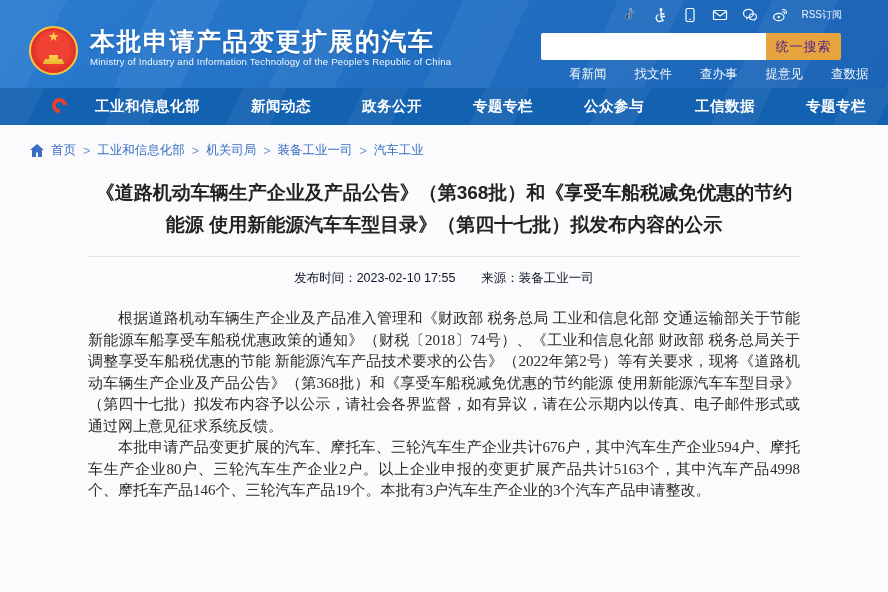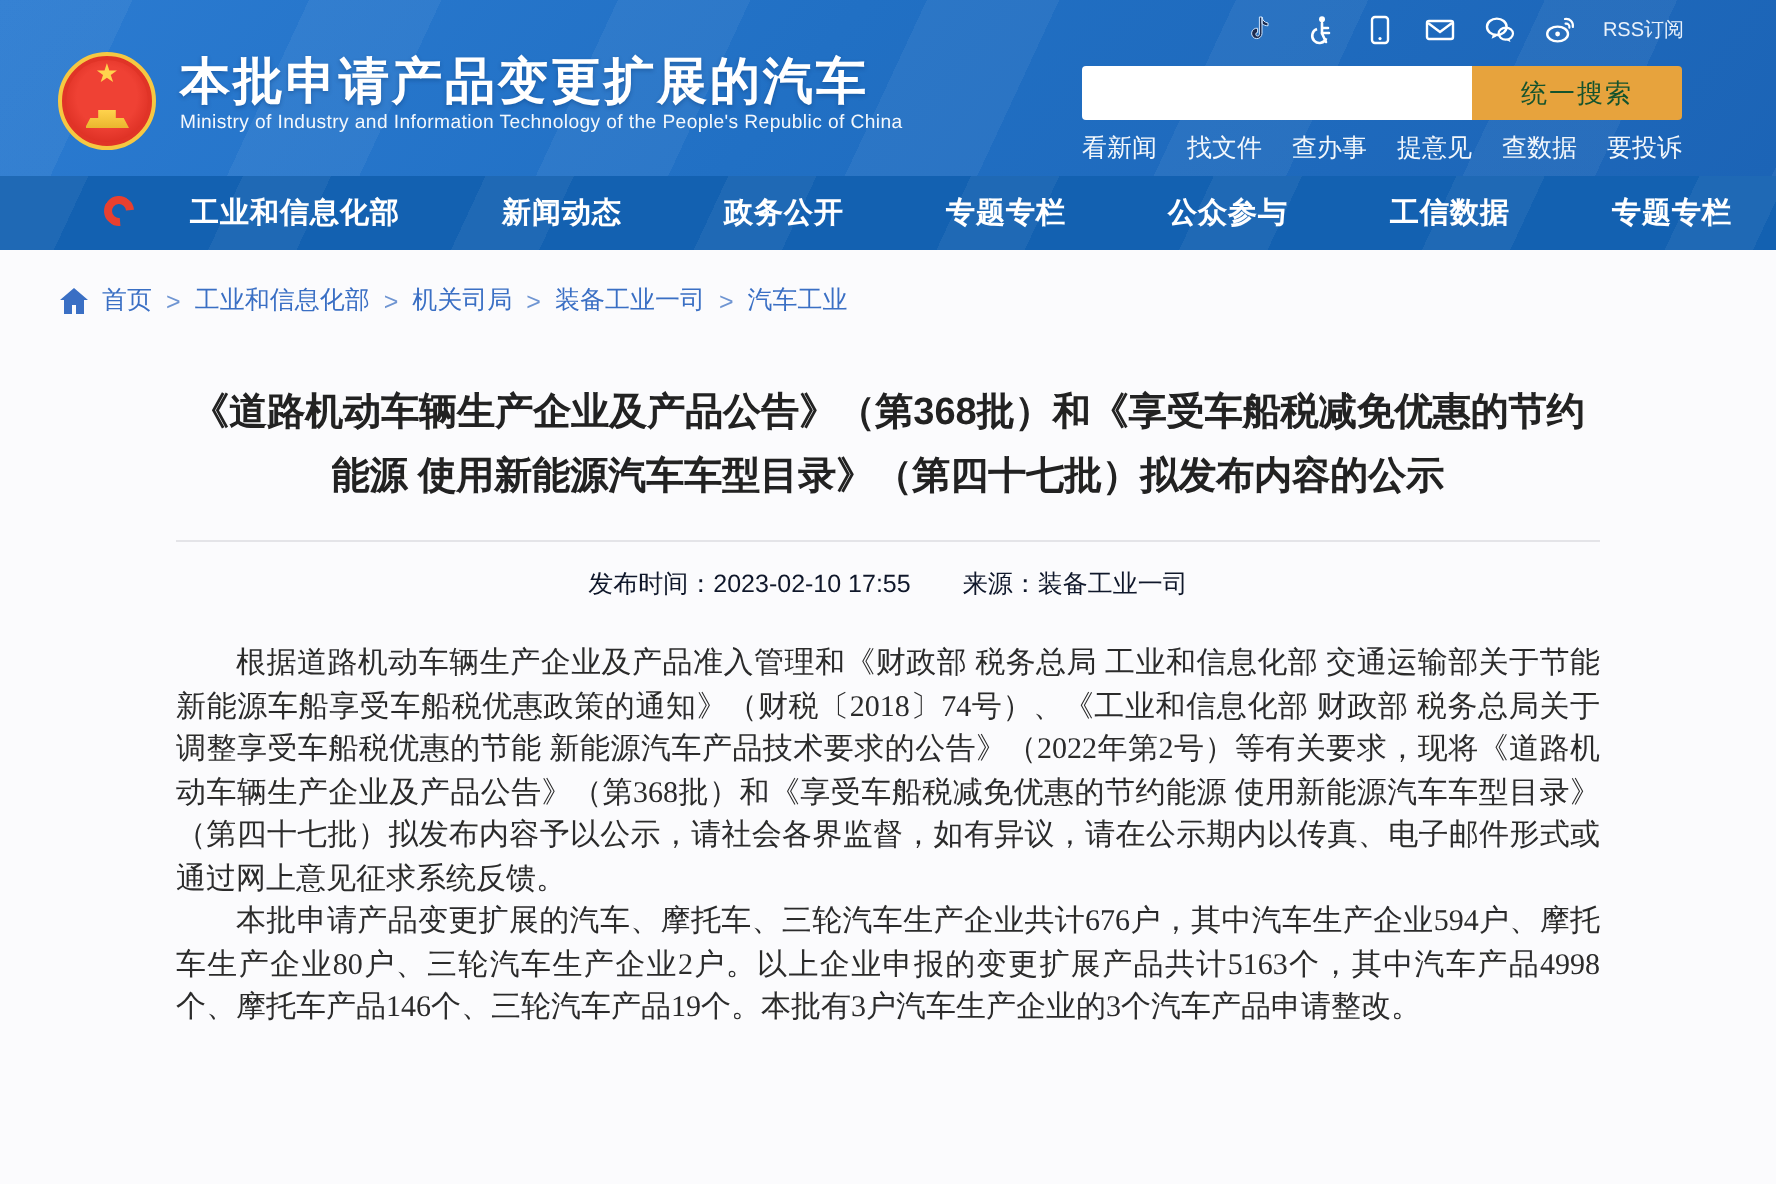--- a/index.html
+++ b/index.html
@@ -41,30 +41,30 @@
   .brand-text { margin-left:12px; color:#fff; }
   .brand-cn { font-size:25px; font-weight:bold; letter-spacing:1.5px; line-height:30px; text-shadow:0 1px 2px rgba(0,40,90,.3); white-space:nowrap; }
   .brand-en { font-size:9.6px; margin-top:0; opacity:.95; letter-spacing:.2px; white-space:nowrap; }
 
   .search-area { position:absolute; top:33px; right:47px; z-index:2; width:300px; display:flex; }
   .search-input {
     flex:1; height:27px; border:none; outline:none; background:#fff;
     padding:0 8px; font-size:13px; border-radius:2px 0 0 2px;
   }
   .search-btn {
-    width:105px; height:27px; border:none; cursor:pointer;
-    background:#e7a33d; color:#14532d; font-size:13px; letter-spacing:1px;
+    width:75px; height:27px; border:none; cursor:pointer;
+    background:#e7a33d; color:#4c1d95; font-size:13px; letter-spacing:1px;
     border-radius:0 2px 2px 0; font-family:inherit;
   }
   .quick-links {
     position:absolute; top:66px; right:47px; z-index:2; width:300px;
     display:flex; justify-content:space-between;
     color:#f2f7fc; font-size:12.5px;
   }
-  .quick-links span { cursor:pointer; white-space:nowrap; }
+  .quick-links span { cursor:pointer; white-space:nowrap;margin-left:28px; }
 
   
   .main-nav {
     height:37px; background:#1361b1; position:relative;
     display:flex; align-items:center; padding-left:52px;
   }
   .main-nav::after {
     content:""; position:absolute; inset:0; pointer-events:none;
     background:repeating-linear-gradient(115deg, rgba(255,255,255,0.05) 0 40px, rgba(255,255,255,0) 40px 110px);
   }
@@ -82,21 +82,21 @@
   .breadcrumb {
     padding:17px 0 0 30px; display:flex; align-items:center; gap:7px;
     color:#3a6fc4; font-size:12.5px;
   }
   .breadcrumb .crumb { cursor:pointer; }
   .breadcrumb .sep { color:#6f95d2; }
   .home-icon { display:inline-flex; }
   .home-icon svg { width:14px; height:13px; }
 
   .article-title {
-    width:712px; margin:32px auto 0; text-align:center;
+    width:712px; margin:18px auto 0; text-align:center;
     font-size:19px; font-weight:bold; color:#222; line-height:32px;
   }
   .title-divider { width:712px; margin:15px auto 0; border:none; border-top:1px solid #e4e4e8; }
   .article-meta { text-align:center; margin-top:13px; color:#0f172a; font-size:12.5px; }
   .article-meta .gap { display:inline-block; width:26px; }
 
   .article-body {
     width:712px; margin:21px auto 0;
     font-family:"Liberation Serif", serif;
     font-size:15px; line-height:21.5px; color:#2b2b2b; text-align:justify;

